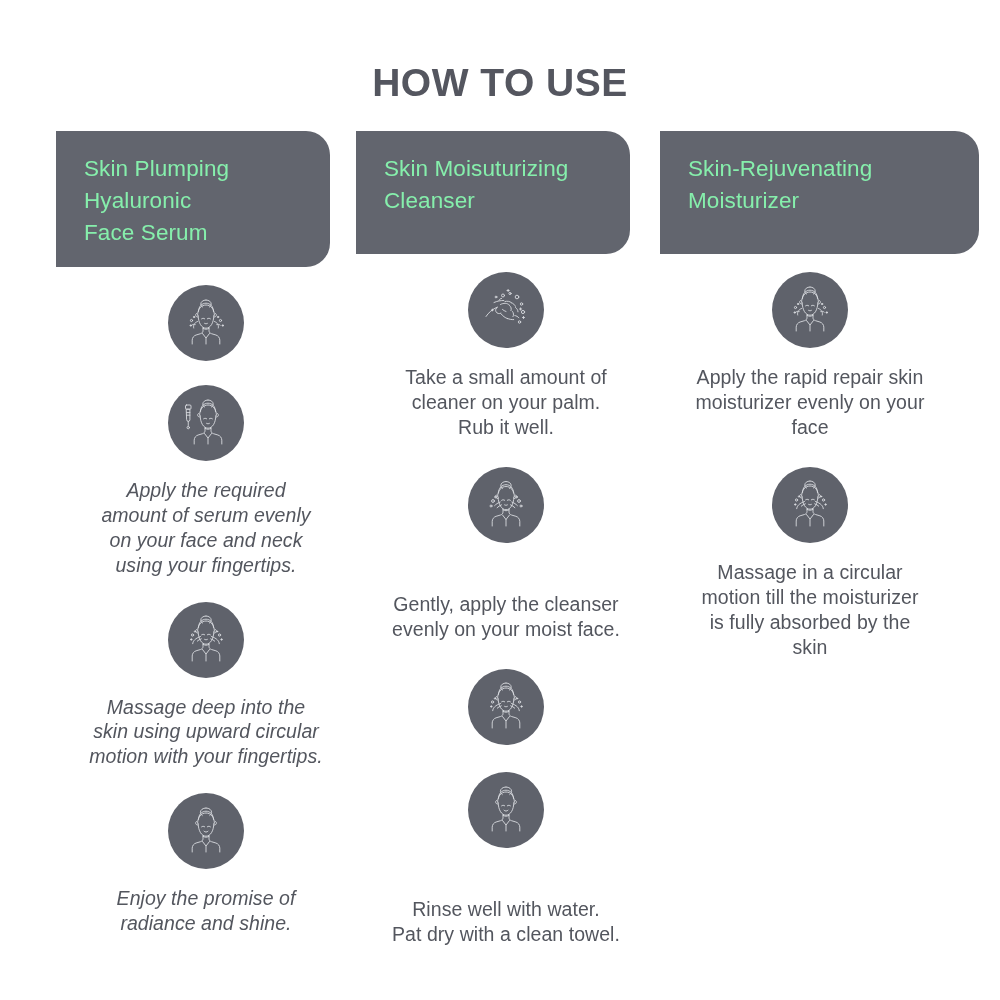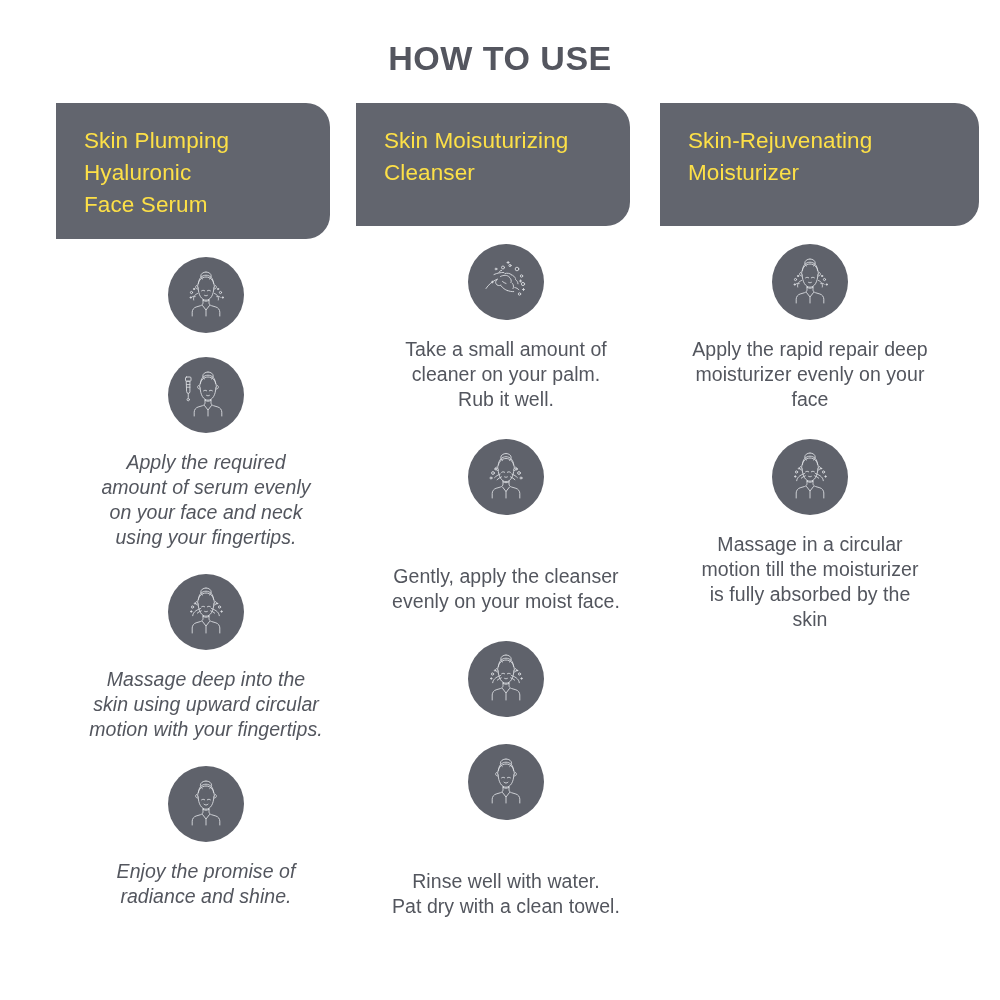--- a/index.html
+++ b/index.html
@@ -19,26 +19,26 @@
     position: relative;
     width: 1000px;
     height: 1000px;
     background: #ffffff;
     box-sizing: border-box;
   }
 
   
   .title {
     text-align: center;
-    font-size: 34px;
+    font-size: 39px;
     font-weight: 700;
     letter-spacing: 0.5px;
     color: #54565f;
     margin: 0;
-    padding-top: 40px;
+    padding-top: 62px;
     line-height: 1.1;
   }
 
   
   .columns {
     display: flex;
     flex-direction: row;
     align-items: flex-start;
     justify-content: flex-start;
     padding: 0 0 0 0;
@@ -62,21 +62,21 @@
     box-sizing: border-box;
     background: #62656e;
     border-radius: 0 24px 24px 0;
     padding: 22px 24px 18px 28px;
     display: flex;
     align-items: flex-start;
     align-self: flex-start;
   }
   .card-3 { width: 319px; }
   .card-title {
-    color: #fde047;
+    color: #86efac;
     font-size: 22.5px;
     line-height: 1.42;
     font-weight: 400;
     letter-spacing: 0.1px;
     white-space: pre-line;
   }
 
   
   .steps {
     display: flex;
@@ -437,21 +437,21 @@
               <path d="M21.2 33.5c-1.2-.4-2.5-.2-3.4.6"></path>
               <path d="M42.8 33.5c1.2-.4 2.5-.2 3.4.6"></path>
               <circle cx="17.5" cy="29.5" r="1.1"></circle>
               <circle cx="20" cy="26" r="0.7"></circle>
               <circle cx="46.5" cy="29.5" r="1.1"></circle>
               <circle cx="44" cy="26" r="0.7"></circle>
               <path d="M16 34.5h1.6M16.8 33.7v1.6"></path>
               <path d="M48 34.5h1.6M48.8 33.7v1.6"></path>
             </svg>
           </div>
-          <div class="step-text">Apply the rapid repair deep
+          <div class="step-text">Apply the rapid repair skin
 moisturizer evenly on your
 face</div>
         </div>
 
         <div class="step">
           <div class="icon-circle">
             <svg viewBox="0 0 64 64" fill="none" stroke="#d9dbe0" stroke-width="0.9" stroke-linecap="round" stroke-linejoin="round">
               <path d="M32 8c-3.1 0-5.2 1.9-5.2 4.1 0 1.3.7 2.3 1.6 2.9"></path>
               <path d="M32 8c3.1 0 5.2 1.9 5.2 4.1 0 1.3-.7 2.3-1.6 2.9"></path>
               <path d="M24.5 19.5c0-5.1 3.4-8.3 7.5-8.3s7.5 3.2 7.5 8.3"></path>

